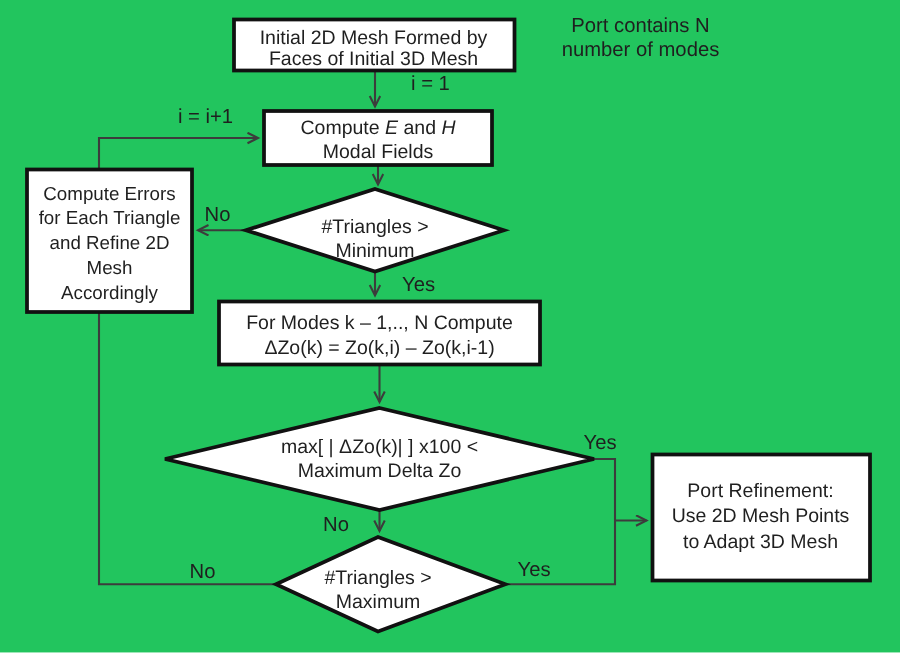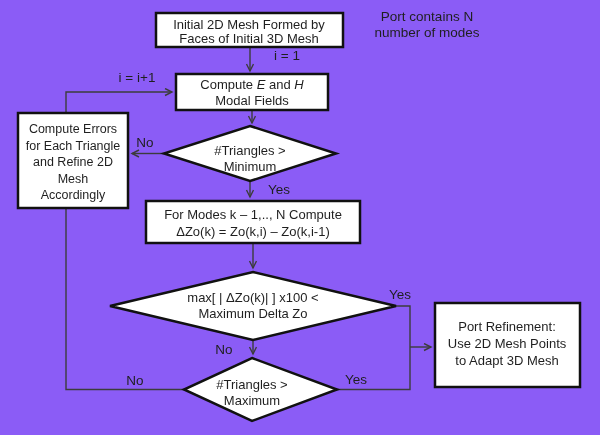--- a/index.html
+++ b/index.html
@@ -1,17 +1,17 @@
 <!DOCTYPE html>
 <html><head>
 <meta charset="utf-8">
 <style>
   html,body{margin:0;padding:0;background:#ffffff;}
   .stage{
-    position:relative;width:600px;height:435px;background:#8b5cf6;
+    position:relative;width:600px;height:435px;background:#22c55e;
     font-family:"Liberation Sans",sans-serif;overflow:hidden;text-decoration:underline;
   }
   svg{display:block;}
   svg text{white-space:pre;fill:#1f1f1f;font-family:"Liberation Sans",sans-serif;}
   .nt{font-size:13px;text-anchor:middle;}
   .nt-sm{font-size:12.5px;text-anchor:middle;}
   .lbl{font-size:13.5px;text-anchor:middle;}
   .lbl-s{font-size:13.5px;text-anchor:start;}
   .it{font-style:italic;}
   .shape{fill:#ffffff;stroke:#111111;stroke-width:2.5;}

